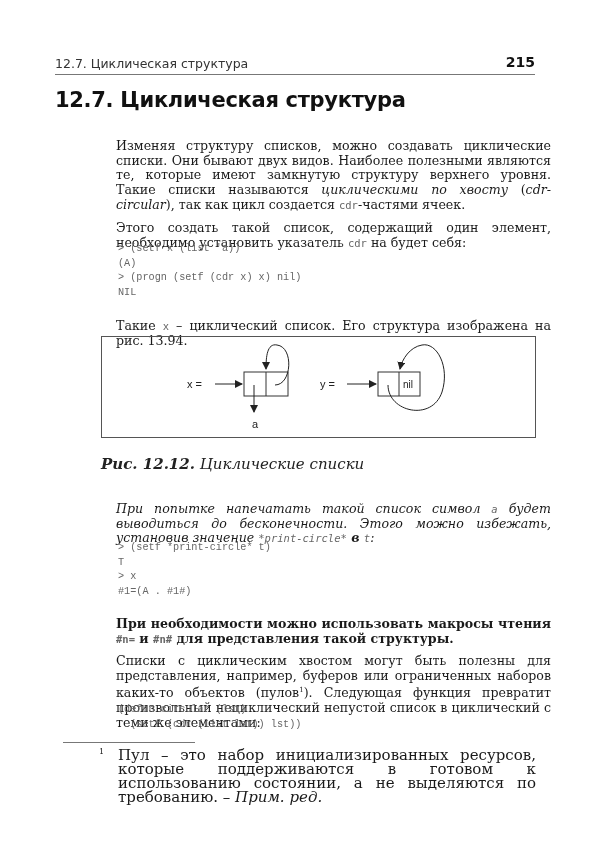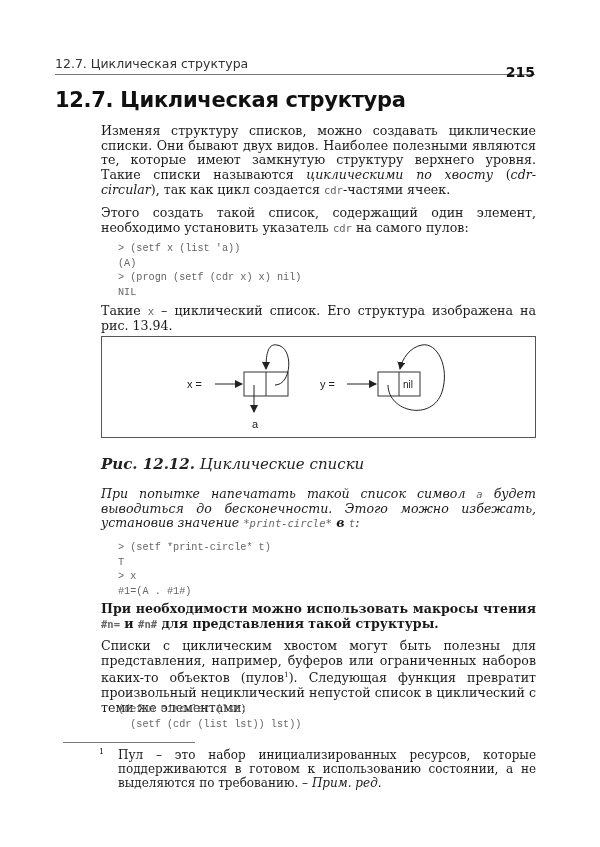--- a/index.html
+++ b/index.html
@@ -1,45 +1,45 @@
 <!DOCTYPE html>
 <html><head>
 <meta charset="utf-8">
 <style>
   html, body { margin: 0; padding: 0; background: #ffffff; }
   body { width: 600px; height: 847px; position: relative; overflow: hidden; font-family: "DejaVu Serif", serif; color: #1a1a1a; }
   .running-head { position: absolute; left: 55px; top: 54px; width: 480px; height: 20px; border-bottom: 1.5px solid #777; }
   .running-head .rh-title { position: absolute; left: 0; top: 2px; font-family: "DejaVu Sans", sans-serif; font-size: 12.5px; color: #333; }
-  .running-head .rh-page { position: absolute; right: 0; top: 10px; font-family: "DejaVu Sans", sans-serif; font-weight: bold; font-size: 14px; color: #111; }
+  .running-head .rh-page { position: absolute; right: 0; top: 0; font-family: "DejaVu Sans", sans-serif; font-weight: bold; font-size: 14px; color: #111; }
   .section-title { position: absolute; left: 55px; top: 88px; font-family: "DejaVu Sans", sans-serif; font-weight: bold; font-size: 21px; letter-spacing: -0.3px; color: #111; margin: 0; }
-  .body { position: absolute; left: 101px; width: 435px; font-size: 12.6px; line-height: 14.7px; text-align: justify; margin: 0; }
+  .body { position: absolute; left: 101px; width: 435px; font-size: 12.6px; line-height: 14.7px; text-align: justify; margin: 15px; }
   .mono { font-family: "DejaVu Sans Mono", monospace; font-size: 10.5px; color: #666; }
   .code { position: absolute; left: 118px; font-family: Liberation Mono, monospace; font-size: 10.2px; line-height: 14.5px; color: #666; white-space: pre; margin: 0; }
   .figure { position: absolute; left: 101px; top: 336px; width: 435px; height: 102px; border: 1px solid #555; box-sizing: border-box; }
   .caption { position: absolute; left: 101px; top: 455px; font-style: italic; font-weight: bold; font-size: 15px; color: #222; }
   .caption .cap-text { font-weight: normal; }
   .fn-rule { position: absolute; left: 63px; top: 742px; width: 132px; border-top: 1.5px solid #777; }
-  .footnote { position: absolute; left: 118px; top: 748px; width: 418px; font-size: 12px; line-height: 14px; text-align: justify; margin: 0; }
+  .footnote { position: absolute; left: 118px; top: 748px; width: 418px; font-size: 15px; line-height: 14px; text-align: justify; margin: 0; }
   .fn-mark { position: absolute; left: 99px; top: 747px; font-size: 8px; }
   sup { font-size: 7px; }
   i { font-style: italic; }
 </style>
 </head>
 <body>
 
 <div class="running-head">
   <span class="rh-title">12.7. Циклическая структура</span>
   <span class="rh-page">215</span>
 </div>
 
 <h1 class="section-title">12.7. Циклическая структура</h1>
 
 <p class="body" style="top:124px;"><span>Изменяя структуру списков, можно создавать циклические списки. Они бывают двух видов. Наиболее полезными являются те, которые имеют замкнутую структуру верхнего уровня. Такие списки называются </span><i>циклическими по хвосту</i><span> (</span><i>cdr-circular</i><span>), так как цикл создается </span><span class="mono">cdr</span><span>-частями ячеек.</span></p>
 
-<p class="body" style="top:206px;"><span>Этого создать такой список, содержащий один элемент, необходимо установить указатель </span><span class="mono">cdr</span><span> на самого пулов:</span></p>
+<p class="body" style="top:206px;"><span>Этого создать такой список, содержащий один элемент, необходимо установить указатель </span><span class="mono">cdr</span><span> на будет себя:</span></p>
 
 <pre class="code" style="top:242px;">&gt; (setf x (list 'a))
 (A)
 &gt; (progn (setf (cdr x) x) nil)
 NIL</pre>
 
 <p class="body" style="top:304px;"><span>Такие </span><span class="mono">x</span><span> – циклический список. Его структура изображена на рис. 13.94.</span></p>
 
 <div class="figure">
   <svg width="435" height="102" viewBox="0 0 435 102">

